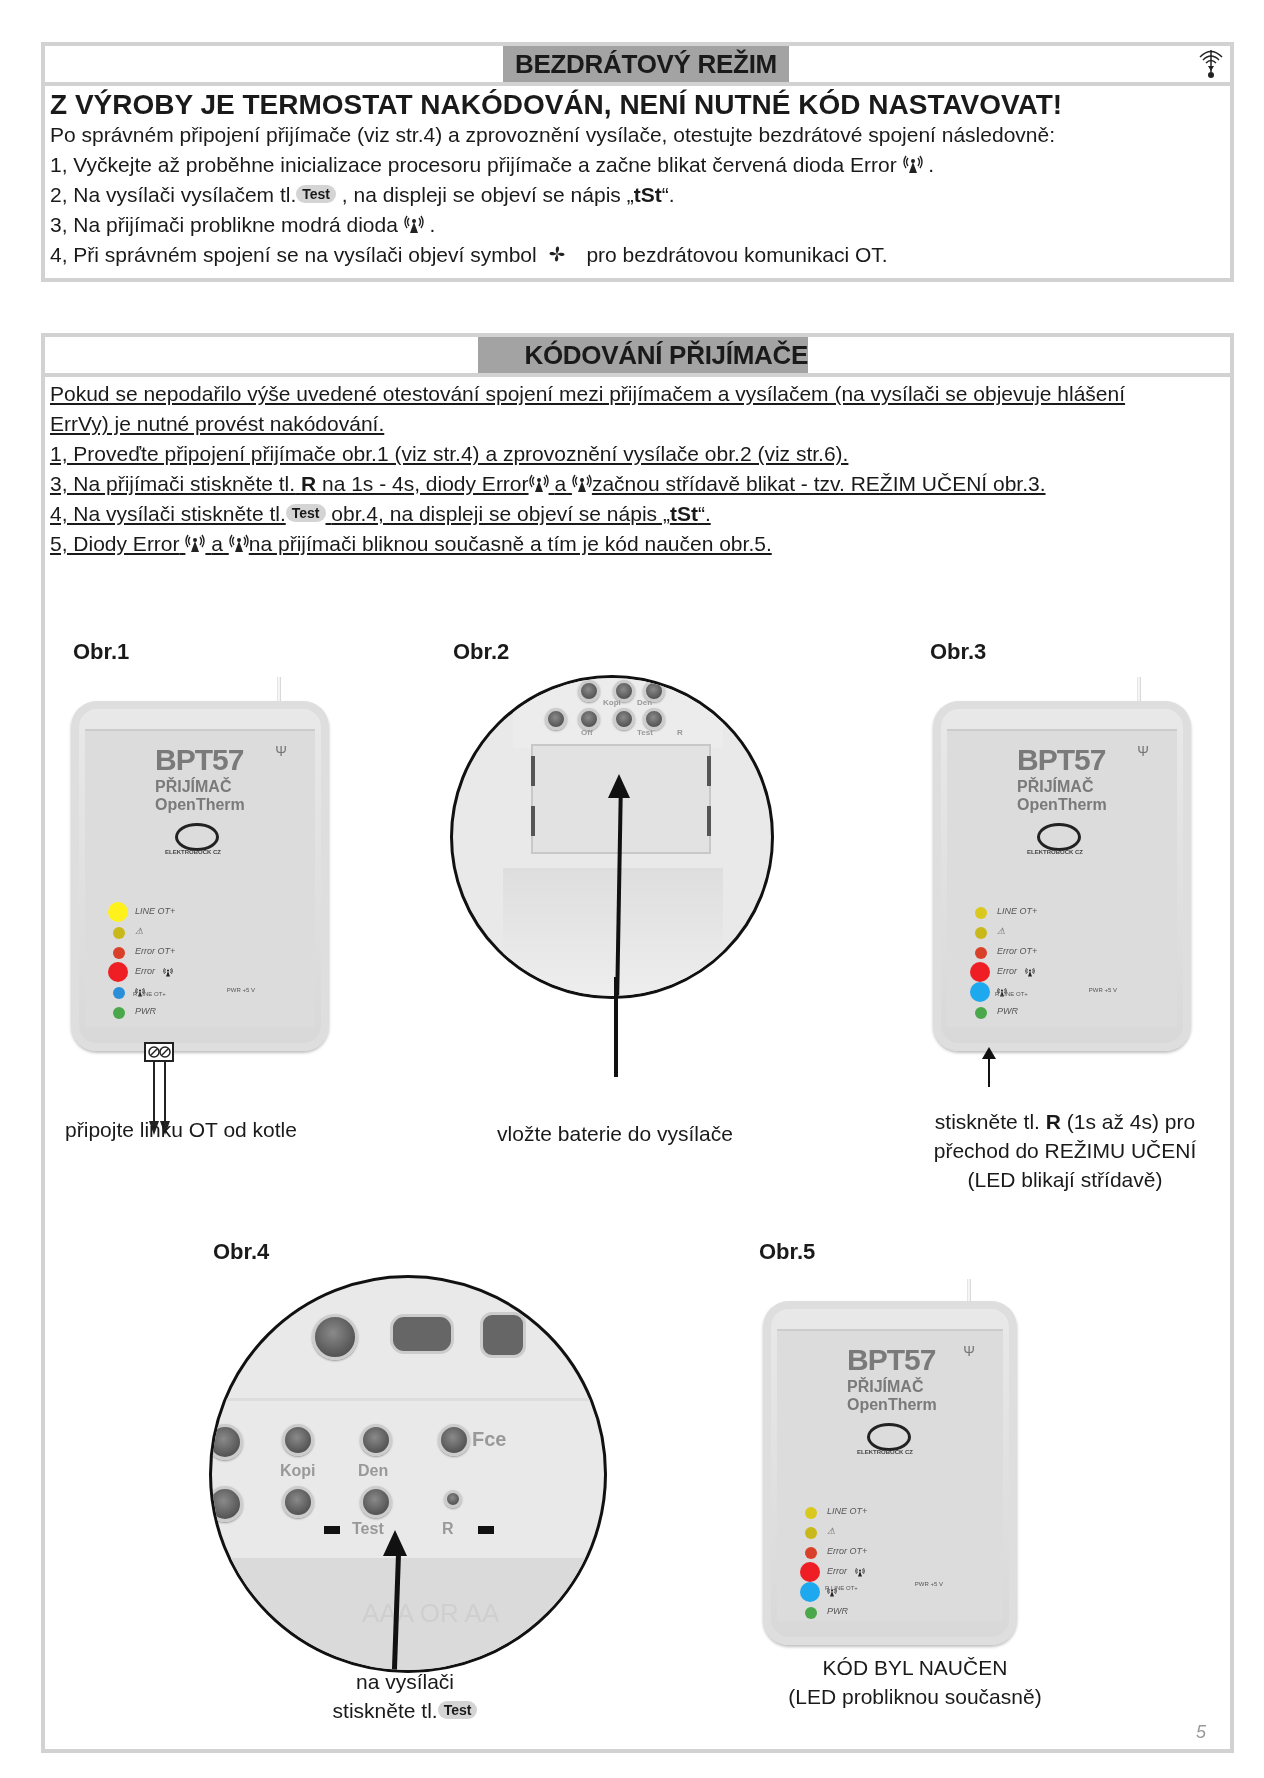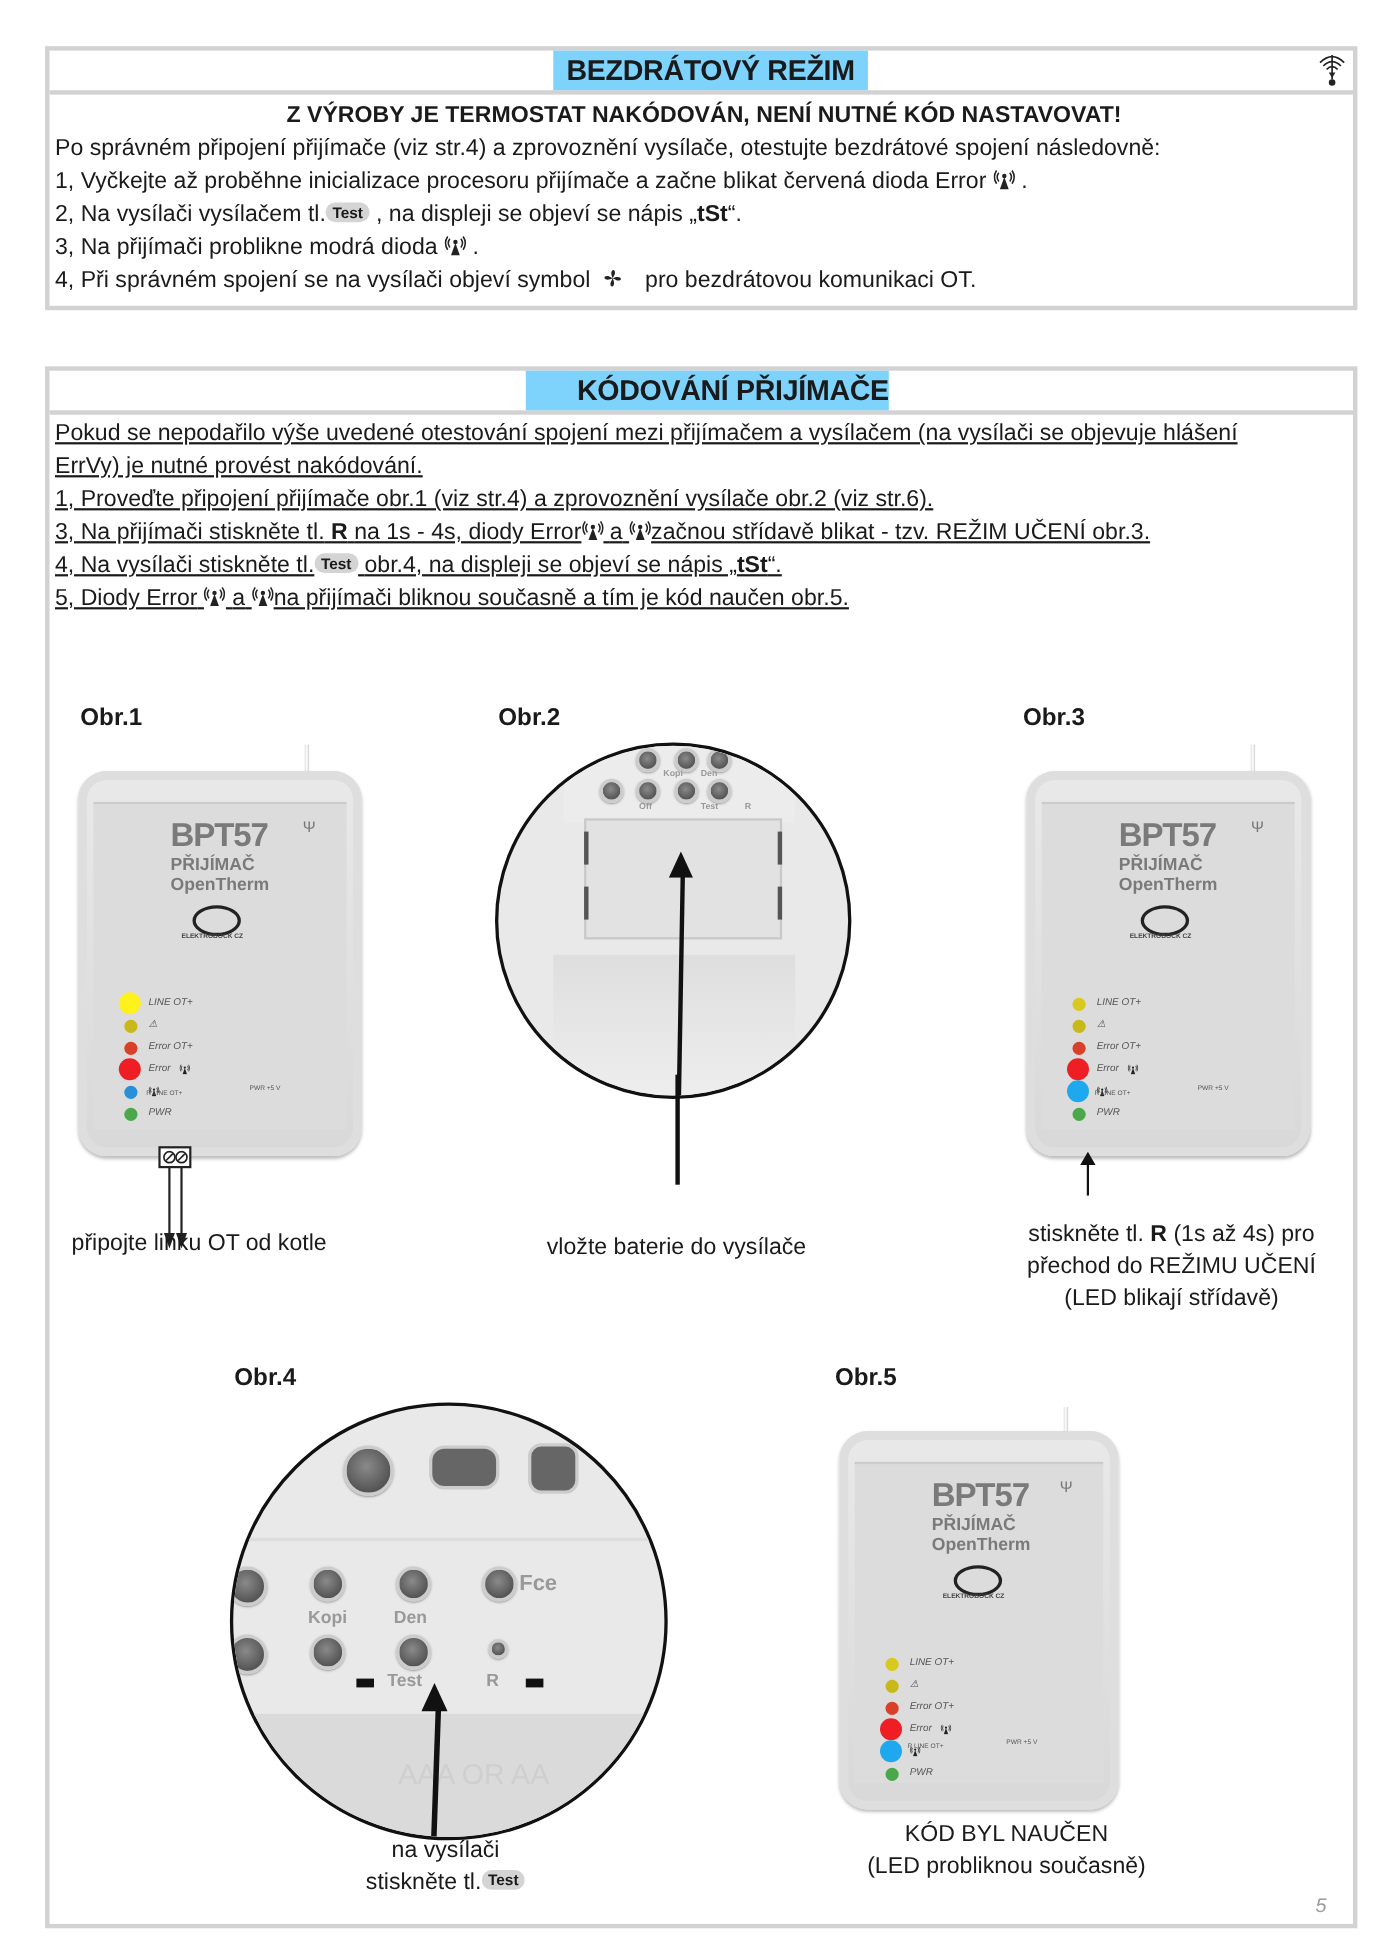--- a/index.html
+++ b/index.html
@@ -1,29 +1,29 @@
 <!DOCTYPE html>
 <html><head>
 <meta charset="utf-8">
 <style>
   html, body { margin:0; padding:0; background:#fff; }
   body { width:1264px; height:1778px; position:relative; font-family:"Liberation Sans", sans-serif; color:#1a1a1a; overflow:hidden; }
   .box { position:absolute; border:4px solid #d2d2d2; box-sizing:border-box; background:#fff; }
   .box1 { left:41px; top:42px; width:1193px; height:240px; }
   .box2 { left:41px; top:333px; width:1193px; height:1420px; }
   .titlebar { position:absolute; left:0; right:0; top:0; height:36px; border-bottom:4px solid #d2d2d2; }
-  .title { position:absolute; top:0; height:36px; background:#7dd3fc; font-weight:bold; font-size:26px; line-height:36px; text-align:center; color:#1a1a1a; letter-spacing:-0.3px; }
+  .title { position:absolute; top:0; height:36px; background:#a3a3a3; font-weight:bold; font-size:26px; line-height:36px; text-align:center; color:#1a1a1a; letter-spacing:-0.3px; }
   .box1 .title { left:458px; width:286px; }
   .box2 .title { left:433px; width:330px;text-align:right; }
   .antenna { position:absolute; right:4px; top:2px; width:30px; height:32px; }
   .content { position:absolute; left:5px; right:0; font-size:21px; line-height:30px; }
   .box1 .content { top:44px; }
   .box2 .content { top:42px;text-decoration:underline; }
   .line { white-space:nowrap; }
-  .headline { font-weight:bold; font-size:21px;text-align:center; }
+  .headline { font-weight:bold; font-size:28px; }
   .ico { display:inline-block; width:20px; height:20px; vertical-align:-2px; }
   .badge { display:inline-block; background:#d4d4d4; border-radius:9px; font-weight:bold; font-size:14px; line-height:18px; padding:0 6px; vertical-align:3px; }
   .fig-label { position:absolute; font-weight:bold; font-size:22px; }
   .caption { position:absolute; font-size:21px; line-height:29px; text-align:center; }
   .device { position:absolute; background:linear-gradient(#e9e9e9,#d8d8d8); border-radius:26px; box-shadow: inset 0 0 0 8px #dedede, 0 2px 3px rgba(0,0,0,0.25); }
   .device .face { position:absolute; left:14px; right:14px; top:28px; bottom:24px; background:#dcdcdc; border-top:2px solid #ccc; }
   .device .brand1 { position:absolute; left:70px; top:12px; font-weight:bold; font-size:30px; color:#7a7a7a; letter-spacing:-1px; }
   .device .brand2 { position:absolute; left:70px; top:47px; font-weight:bold; font-size:16px; color:#7a7a7a; }
   .device .brand3 { position:absolute; left:70px; top:65px; font-weight:bold; font-size:16px; color:#7a7a7a; }
   .device .logo { position:absolute; left:90px; top:92px; width:38px; height:22px; border:3px solid #222; border-radius:50%; }

